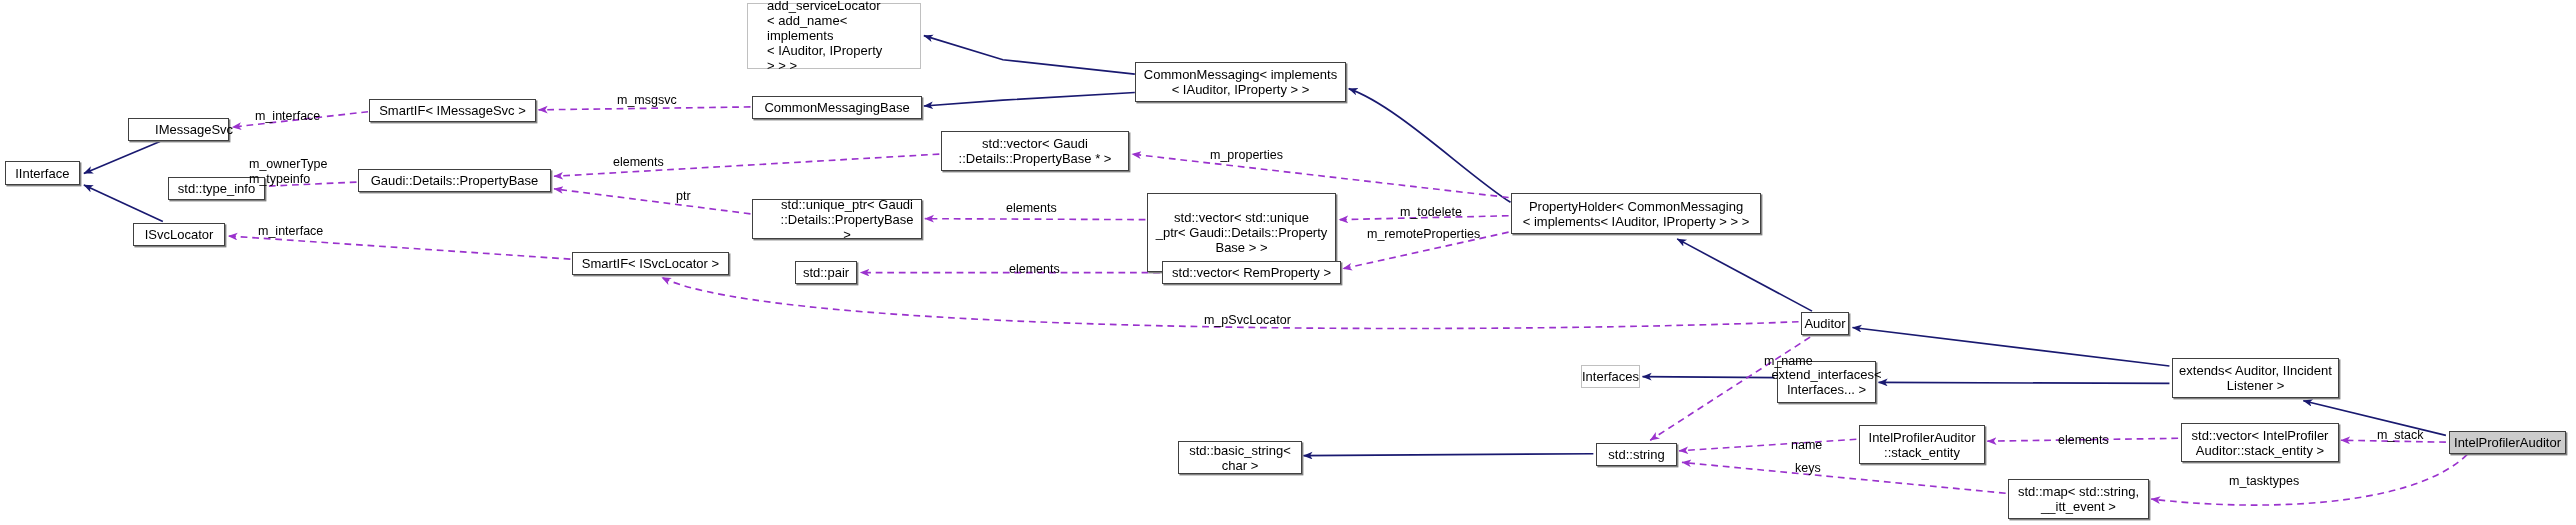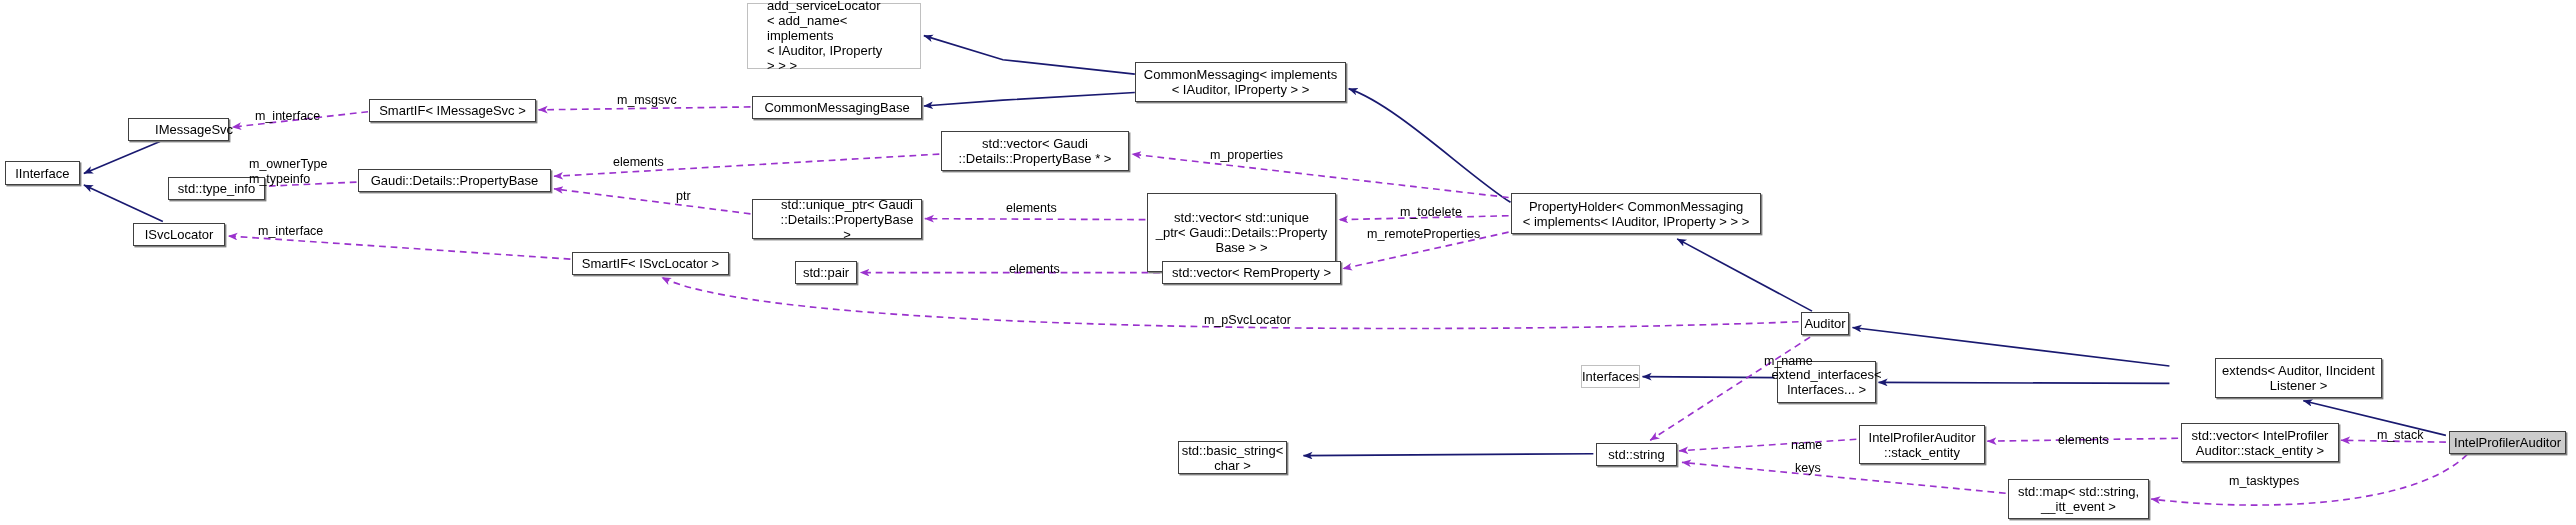--- a/index.html
+++ b/index.html
@@ -127,26 +127,26 @@
       <div class="node" style="left: 1511px; top: 193px; width: 250px; height: 41px;"><span>PropertyHolder&lt; CommonMessaging
 &lt; implements&lt; IAuditor, IProperty &gt; &gt; &gt;</span></div>
       <div class="node" style="left: 133px; top: 223px; width: 92px; height: 23px;"><span>ISvcLocator</span></div>
       <div class="node" style="left: 572px; top: 252px; width: 157px; height: 23px;"><span>SmartIF&lt; ISvcLocator &gt;</span></div>
       <div class="node" style="left: 795px; top: 261px; width: 62px; height: 23px;"><span>std::pair</span></div>
       <div class="node" style="left: 1162px; top: 261px; width: 179px; height: 23px;"><span>std::vector&lt; RemProperty &gt;</span></div>
       <div class="node" style="left: 1801px; top: 312px; width: 48px; height: 23px;"><span>Auditor</span></div>
       <div class="node faded" style="left: 1581px; top: 365px; width: 59px; height: 23px;"><span>Interfaces</span></div>
       <div class="node" style="left: 1777px; top: 361px; width: 99px; height: 42px;"><span>extend_interfaces&lt;
 Interfaces... &gt;</span></div>
-      <div class="node" style="left: 2172px; top: 358px; width: 167px; height: 40px; margin-left: 43px;"><span>extends&lt; Auditor, IIncident
+      <div class="node" style="left: 2172px; top: 358px; width: 167px; height: 40px;"><span>extends&lt; Auditor, IIncident
 Listener &gt;</span></div>
       <div class="node" style="left: 2181px; top: 423px; width: 158px; height: 39px;"><span>std::vector&lt; IntelProfiler
 Auditor::stack_entity &gt;</span></div>
       <div class="node current" style="left: 2449px; top: 431px; width: 117px; height: 23px;"><span>IntelProfilerAuditor</span></div>
-      <div class="node" style="left: 1178px; top: 441px; width: 109px; height: 33px;"><span>std::basic_string&lt;
+      <div class="node" style="left: 1178px; top: 441px; width: 124px; height: 33px;"><span>std::basic_string&lt;
 char &gt;</span></div>
       <div class="node" style="left: 1596px; top: 443px; width: 81px; height: 23px; text-align: center;"><span>std::string</span></div>
       <div class="node" style="left: 1859px; top: 425px; width: 126px; height: 39px;"><span>IntelProfilerAuditor
 ::stack_entity</span></div>
       <div class="node" style="left: 2008px; top: 479px; width: 141px; height: 40px;"><span>std::map&lt; std::string,
 __itt_event &gt;</span></div>
     </div>
   <div id="labels-layer">
       <div class="edge-label" style="left: 617px; top: 93px;">m_msgsvc</div>
       <div class="edge-label" style="left: 255px; top: 109px;">m_interface</div>

